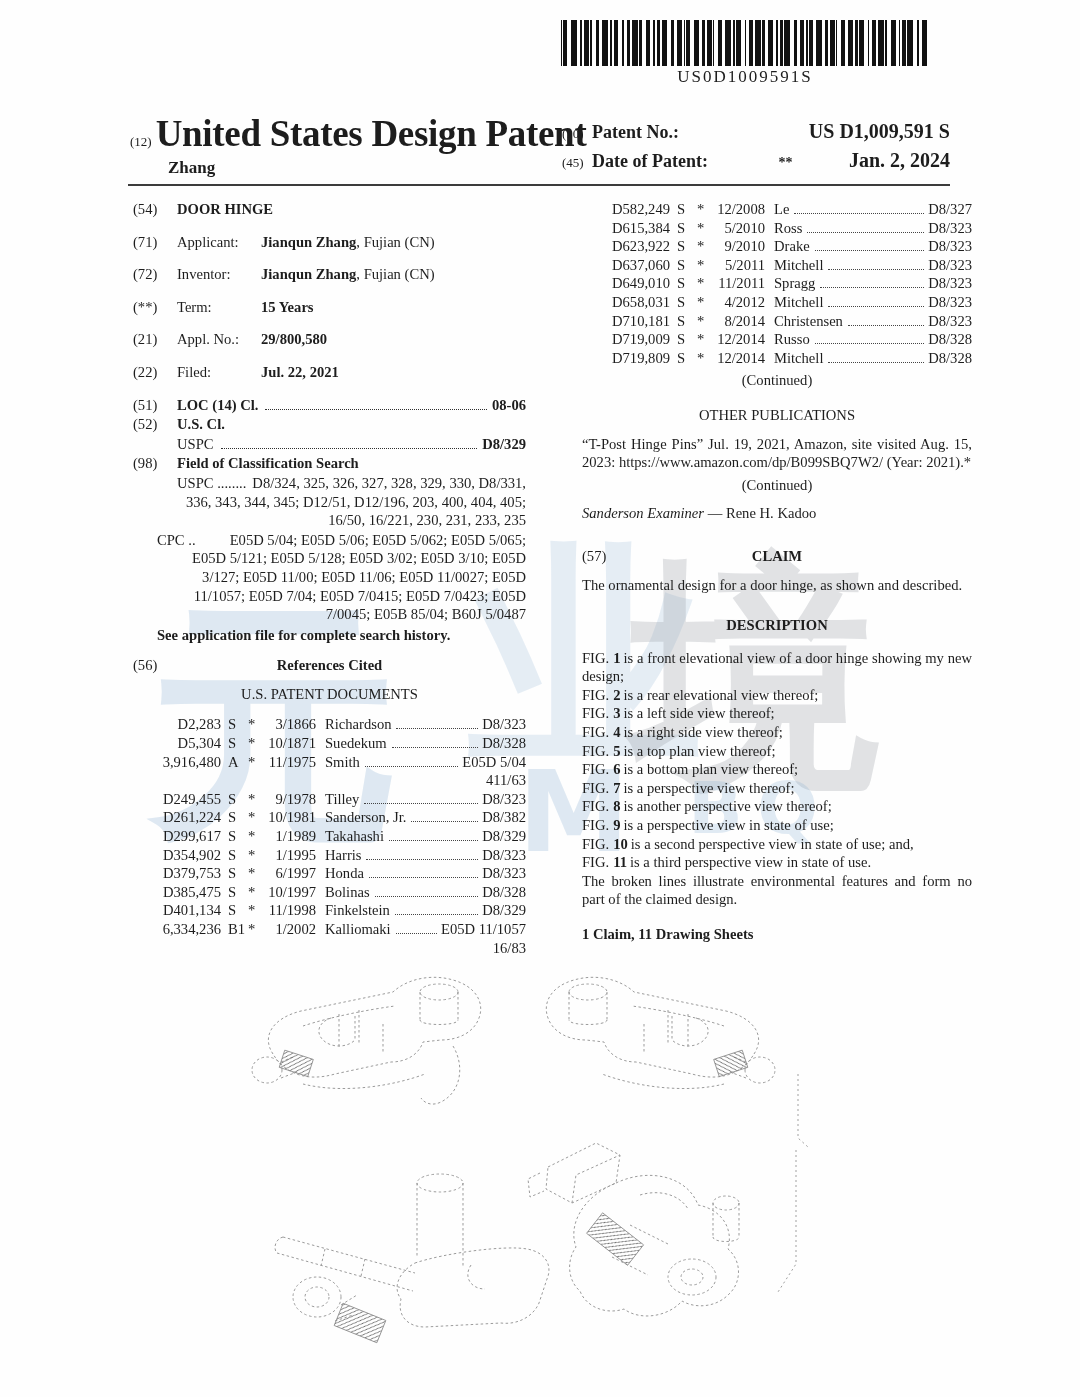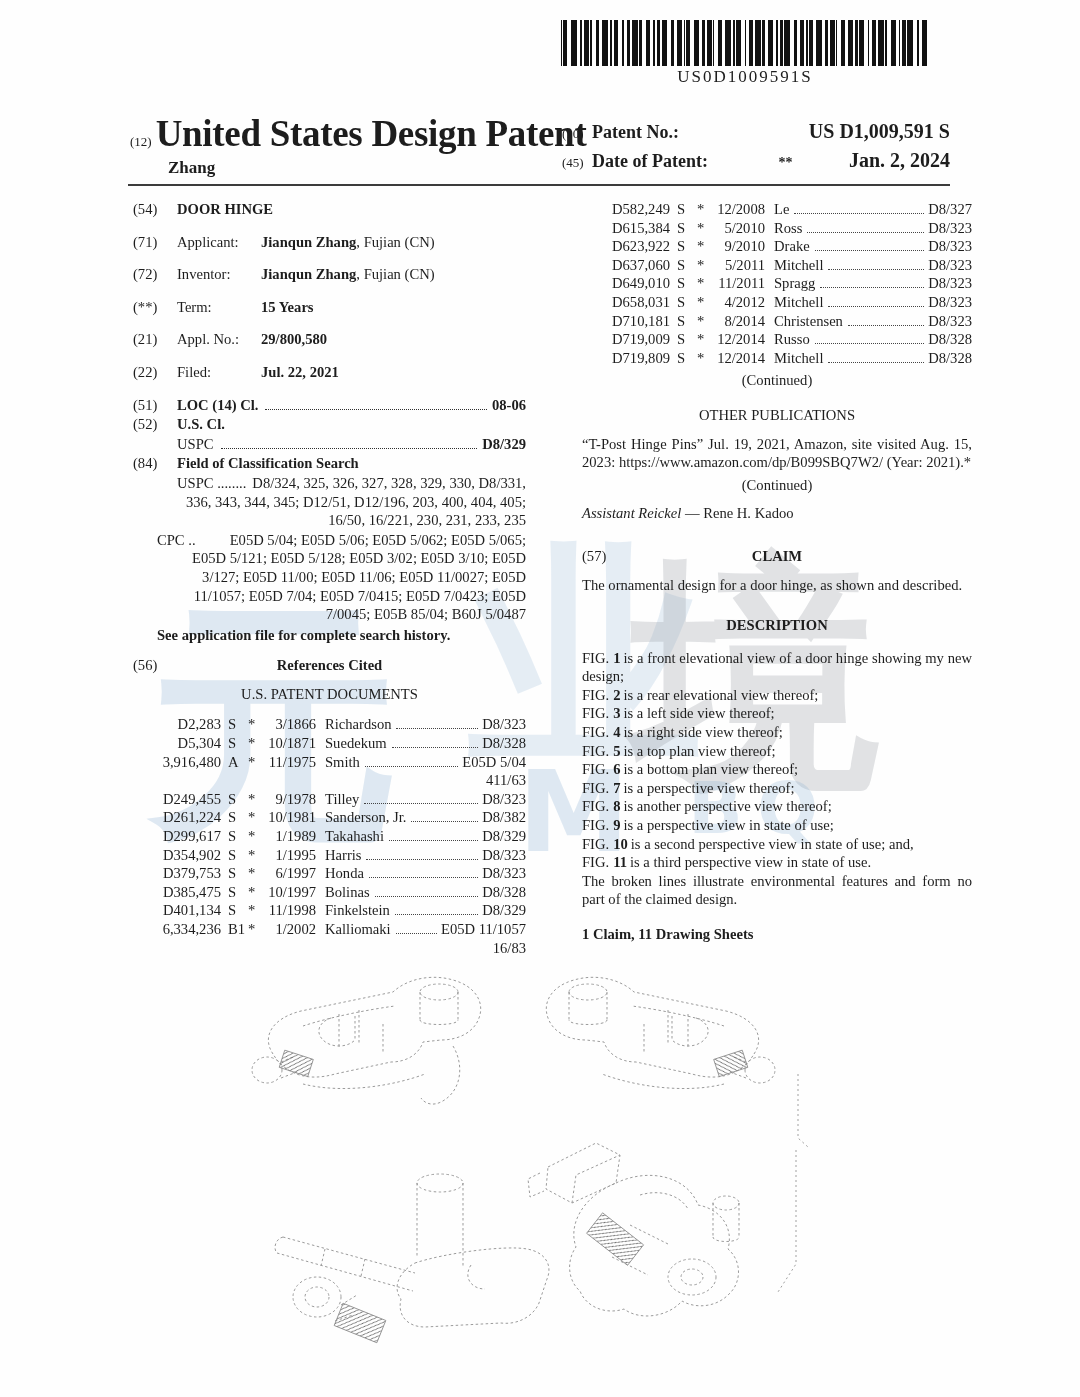--- a/index.html
+++ b/index.html
@@ -212,21 +212,21 @@
       <span class="code">(52)</span>
       <span class="bold">U.S. Cl.</span>
     </div>
     <div class="leader-row" style="padding-left:44px">
       <span>USPC</span>
       <span class="dots"></span>
       <span class="bold">D8/329</span>
     </div>
 
     <div class="leader-row">
-      <span class="code">(84)</span>
+      <span class="code">(98)</span>
       <span class="bold">Field of Classification Search</span>
     </div>
     <div class="fcs-block" style="padding-left:44px">
       <span class="flab">USPC  ........</span>
       <span>D8/324, 325, 326, 327, 328, 329, 330, D8/331, 336, 343, 344, 345; D12/51, D12/196, 203, 400, 404, 405; 16/50, 16/221, 230, 231, 233, 235</span>
     </div>
     <div class="fcs-block" style="padding-left:24px">
       <span class="flab">CPC  ..</span>
       <span>E05D 5/04; E05D 5/06; E05D 5/062; E05D 5/065; E05D 5/121; E05D 5/128; E05D 3/02; E05D 3/10; E05D 3/127; E05D 11/00; E05D 11/06; E05D 11/0027; E05D 11/1057; E05D 7/04; E05D 7/0415; E05D 7/0423; E05D 7/0045; E05B 85/04; B60J 5/0487</span>
     </div>
@@ -506,21 +506,21 @@
 
         </div>
       </div>
     <div class="continued">(Continued)</div>
 
     <div class="subhead" style="margin:16px 0 10px">OTHER PUBLICATIONS</div>
     <div class="just">“T-Post Hinge Pins” Jul. 19, 2021, Amazon, site visited Aug. 15, 2023: https://www.amazon.com/dp/B099SBQ7W2/ (Year: 2021).*</div>
     <div class="continued">(Continued)</div>
 
     <div>
-      <i>Assistant Reickel</i><span> — Rene H. Kadoo</span>
+      <i>Sanderson Examiner</i><span> — Rene H. Kadoo</span>
     </div>
 
     <div class="center-head bold" style="margin-top:24px">
       <span class="code" style="font-weight:normal">(57)</span>
       <span>CLAIM</span>
     </div>
     <div class="claim-text">The ornamental design for a door hinge, as shown and described.</div>
 
     <div class="center-head bold" style="margin:22px 0 14px">
       <span>DESCRIPTION</span>

